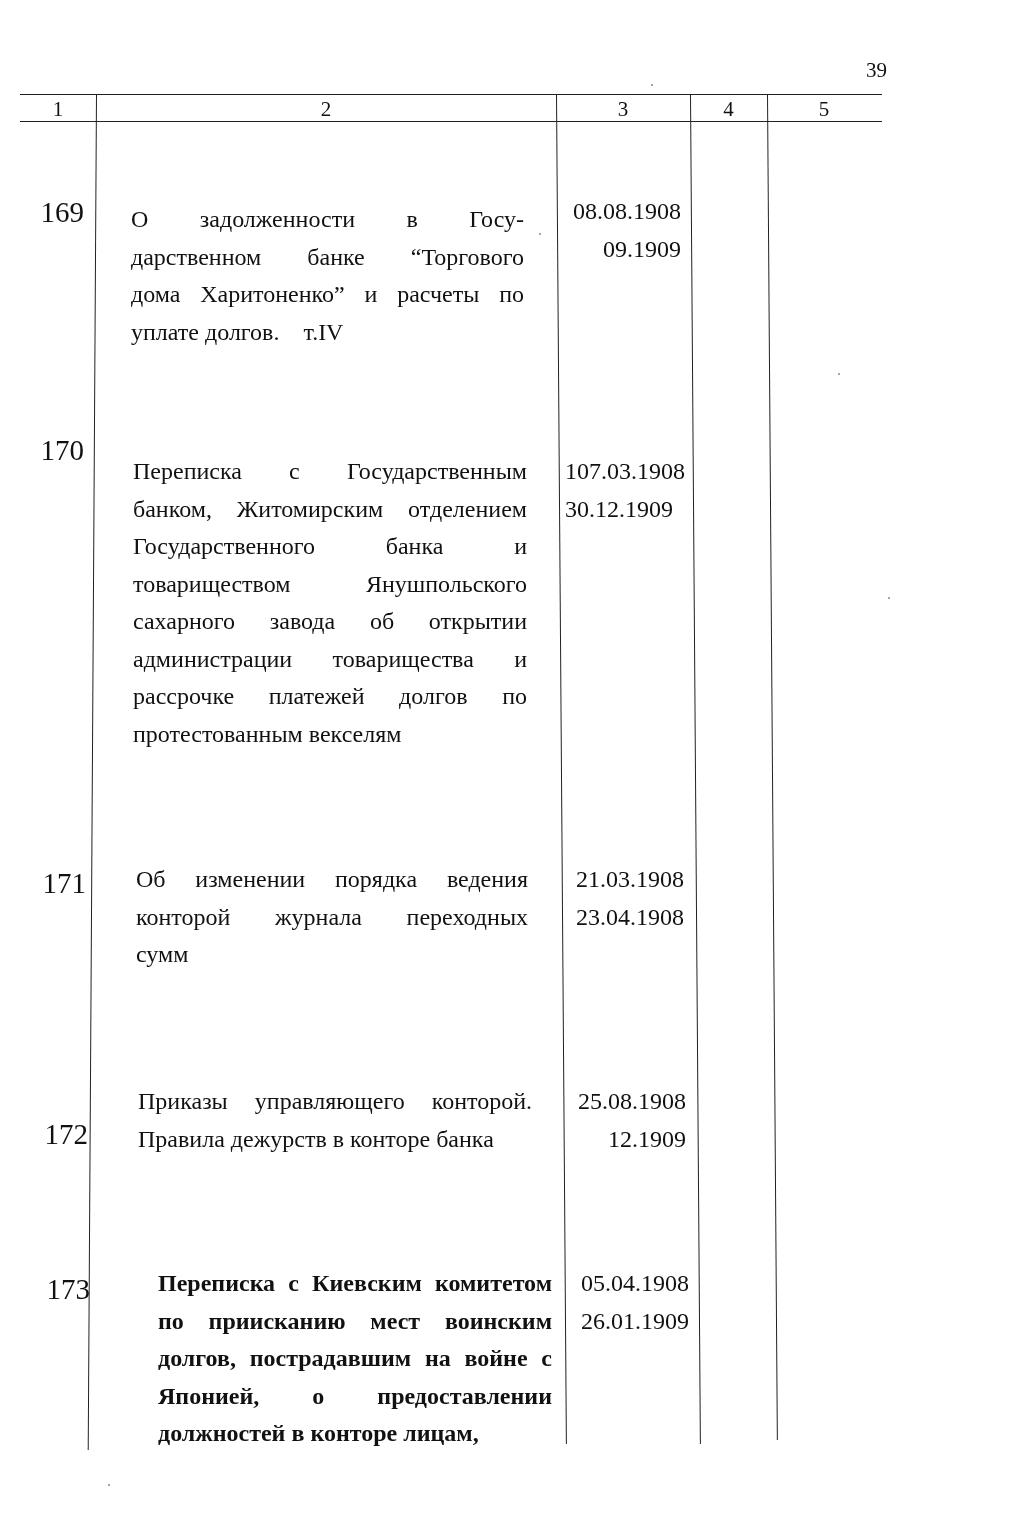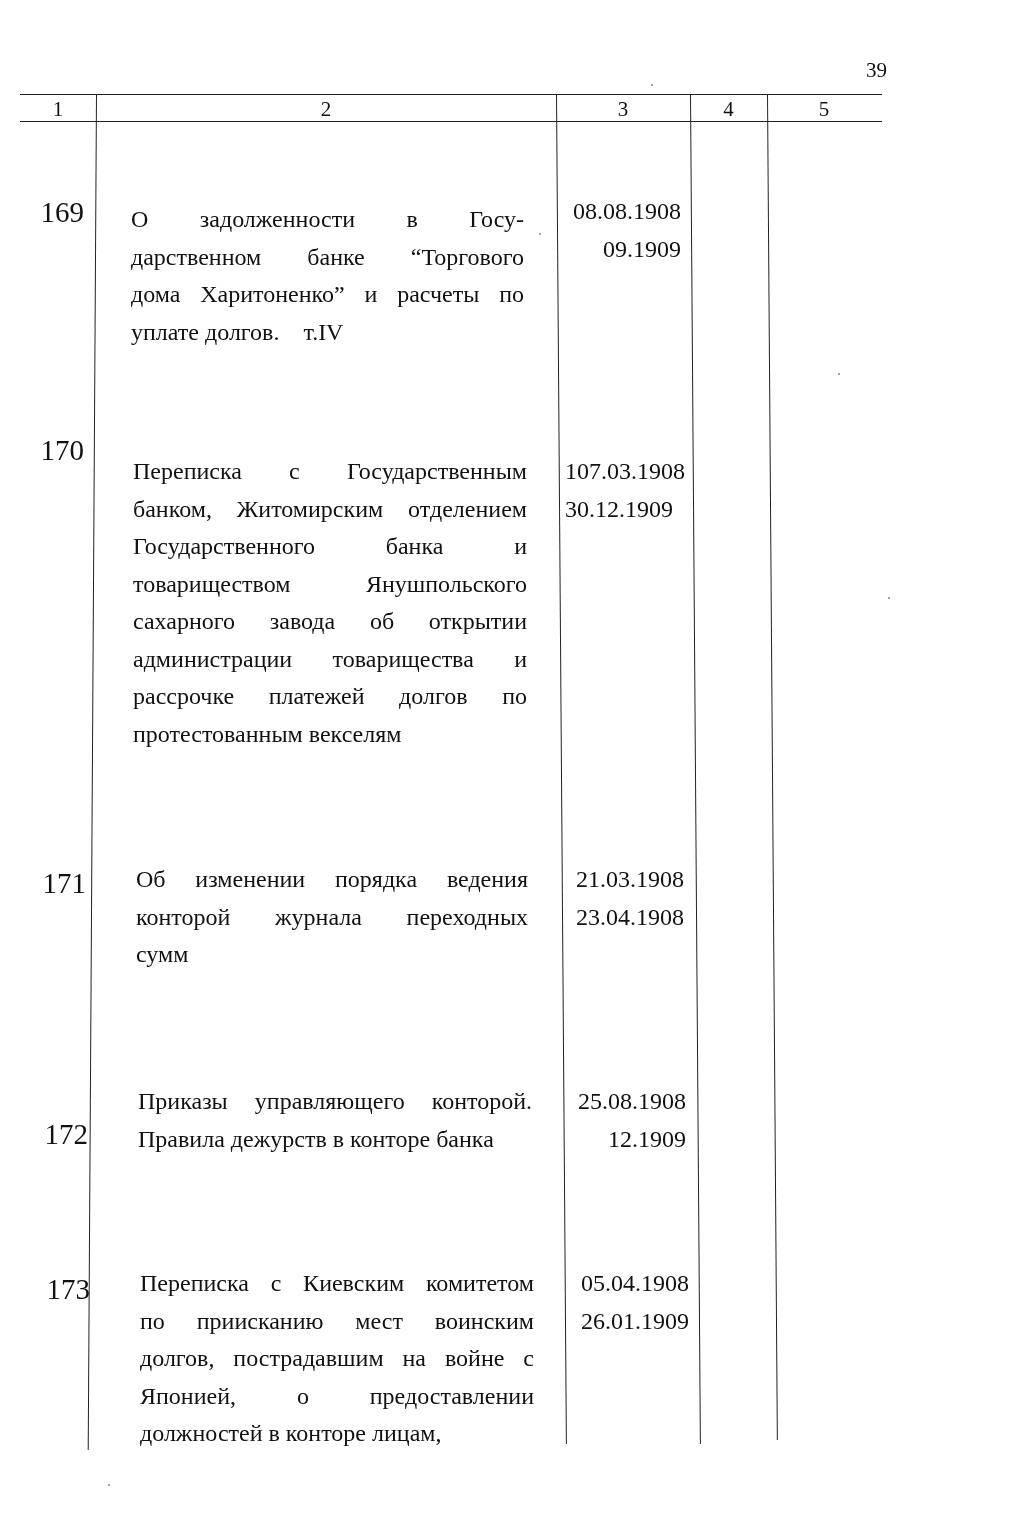--- a/index.html
+++ b/index.html
@@ -100,21 +100,21 @@
     <span class="last">Правила дежурств в конторе банка</span>
   </div>
   <div class="dates" style="left:560px; top:1083px;">
     <span>25.08.1908</span>
     <span>12.1909</span>
   </div>
 </div>
 
 <div>
   <div class="rownum" style="left:30px; top:1270px;">173</div>
-  <div class="desc" style="left:140px; top:1265px; width:394px;">
+  <div class="desc" style="left:158px; top:1265px; width:394px;font-weight:bold;">
     <span>Переписка с Киевским комитетом</span>
     <span>по приисканию мест воинским</span>
     <span>долгов, пострадавшим на войне с</span>
     <span>Японией, о предоставлении</span>
     <span class="last">должностей в конторе лицам,</span>
   </div>
   <div class="dates" style="left:563px; top:1265px;">
     <span>05.04.1908</span>
     <span>26.01.1909</span>
   </div>

